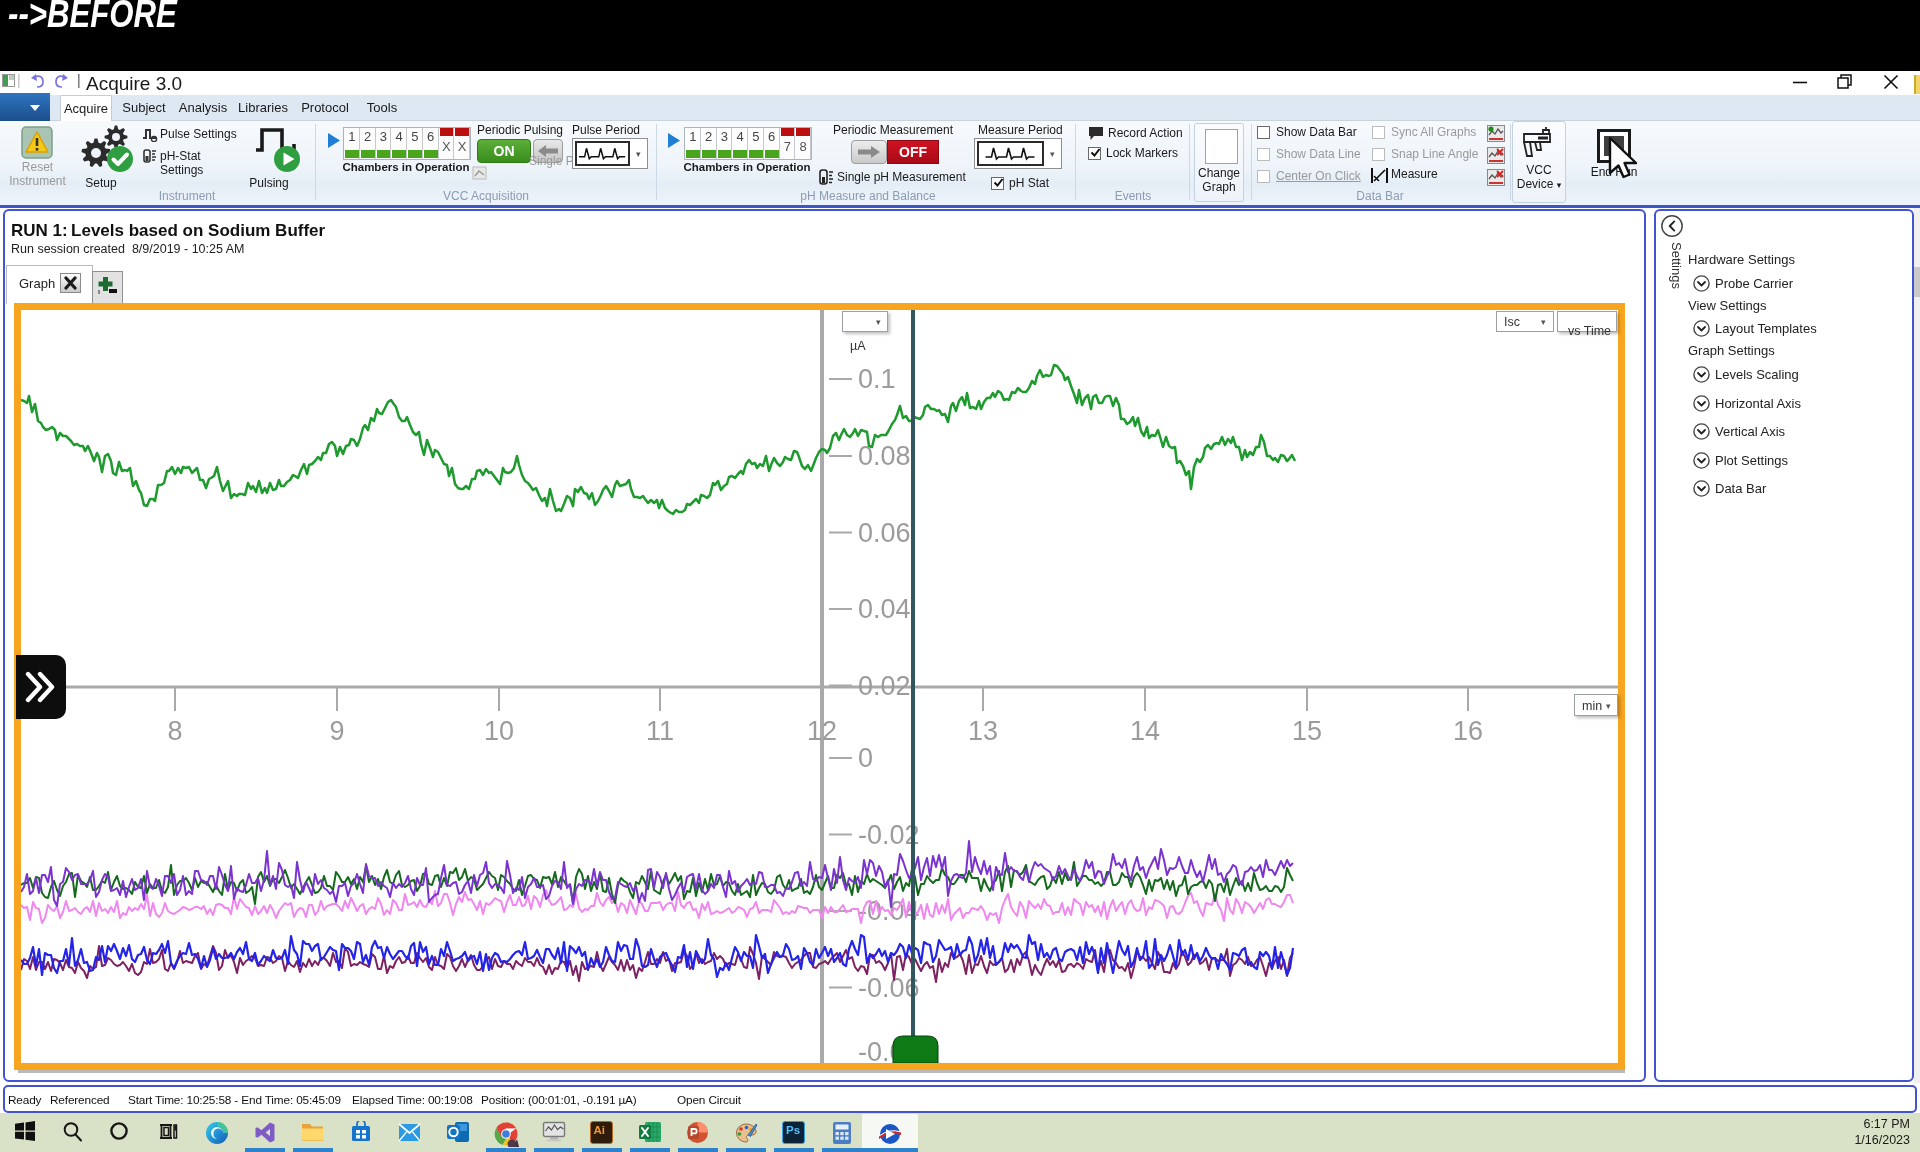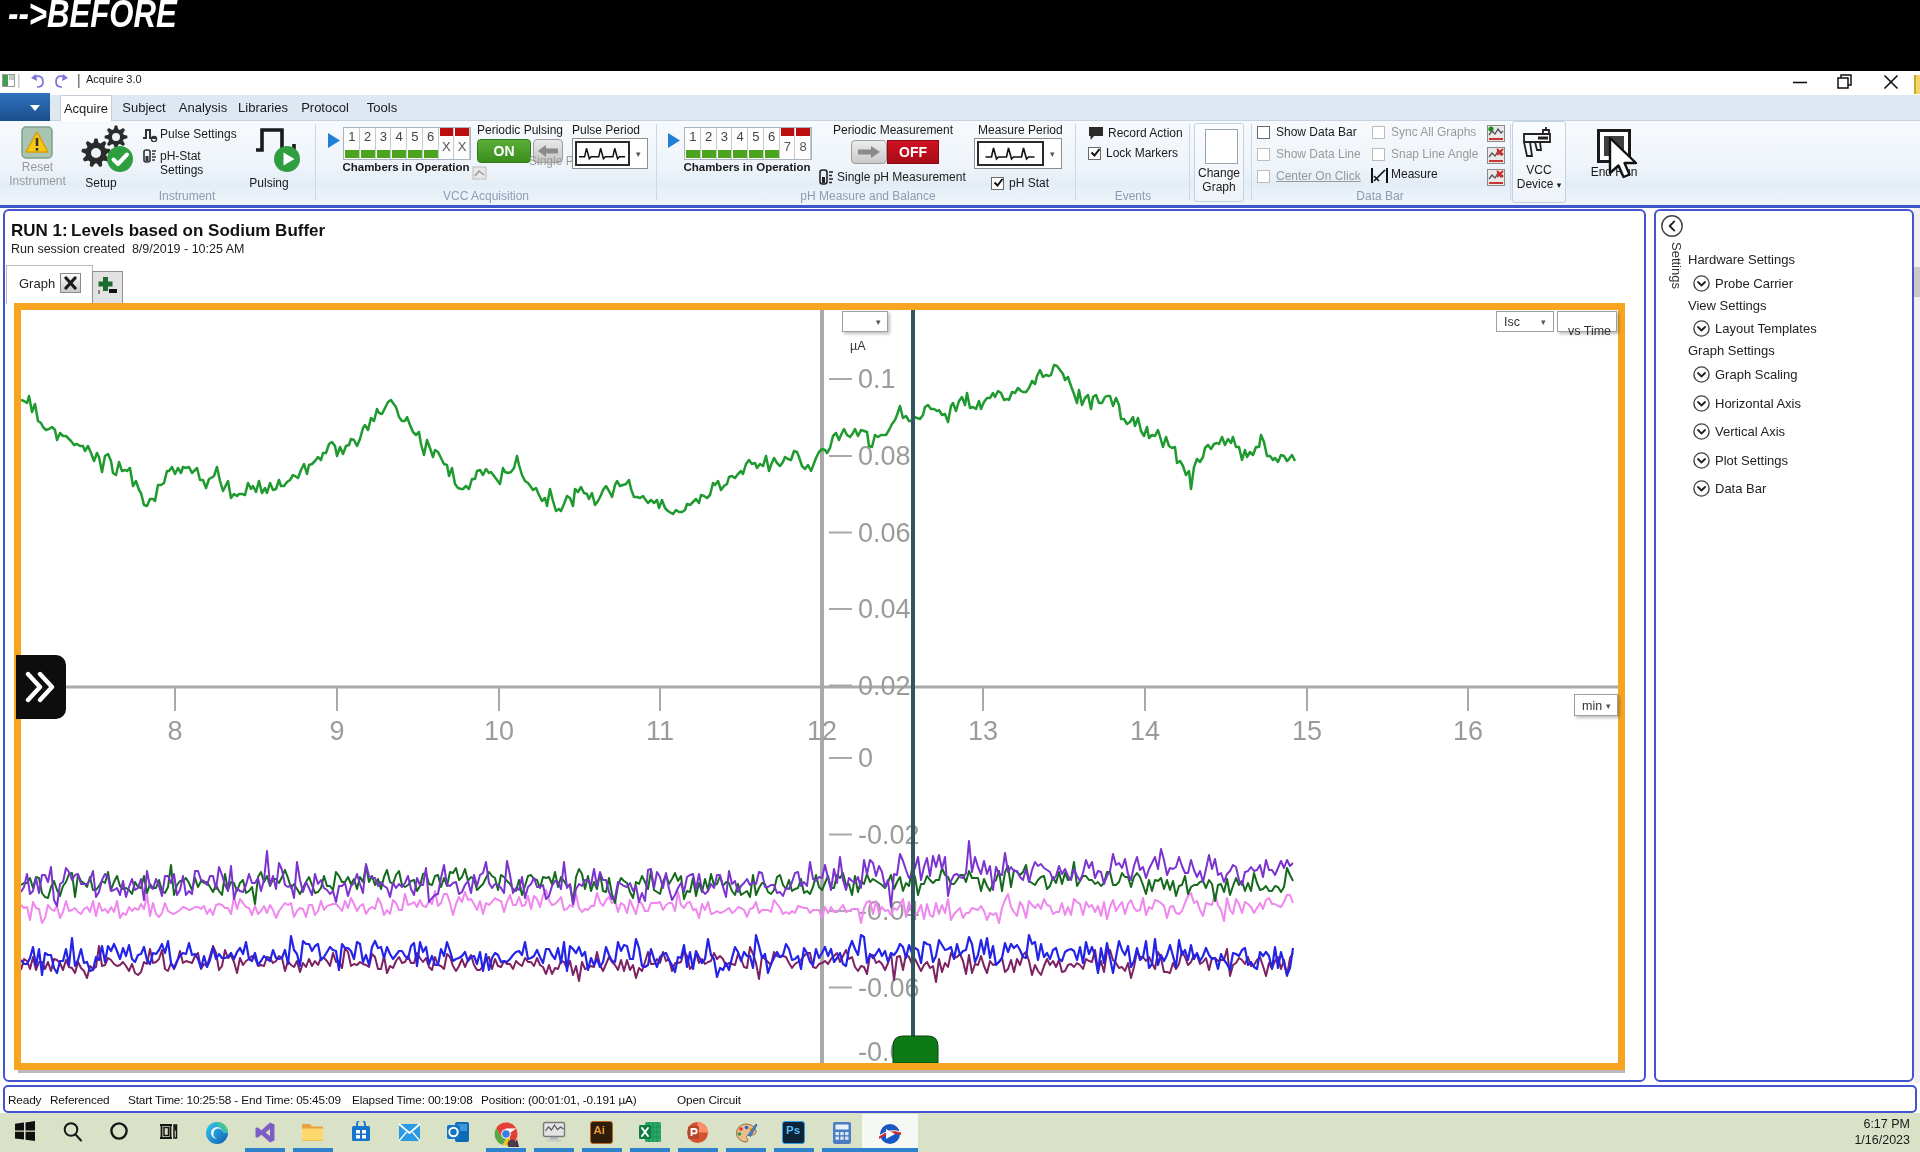--- a/index.html
+++ b/index.html
@@ -5,21 +5,21 @@
 * { margin:0; padding:0; box-sizing:border-box; }
 html,body { width:1920px; height:1152px; overflow:hidden; background:#fff;
   font-family:"Liberation Sans", sans-serif; }
 .abs { position:absolute; }
 #stage { position:relative; width:1920px; height:984px; }
 
 #banner { left:0; top:0; width:1920px; height:71px; background:#000; }
 #before { left:8px; top:-7px; color:#fff; font-size:38px; font-weight:bold; font-style:italic; letter-spacing:0px; transform:scaleX(0.82); transform-origin:left; }
 
 #titlebar { left:0; top:71px; width:1920px; height:24px; background:#fff; }
-#apptitle { left:86px; top:73px; font-size:11px; color:#1a1a1a; }
+#apptitle { left:86px; top:73px; font-size:19px; color:#1a1a1a; }
 
 #tabrow { left:0; top:95px; width:1920px; height:26px; background:#dde8f3; border-bottom:1px solid #c8d3e0;}
 #appbtn { left:0; top:93px; width:50px; height:28px; background:linear-gradient(180deg,#2f74c0,#1b4e8c); }
 .tab { position:absolute; top:95px; height:26px; font-size:13px; color:#1a1a1a; line-height:26px; text-align:center; }
 .tab.sel { background:#fff; border:1px solid #c5ccd6; border-bottom:none; border-radius:2px 2px 0 0; }
 
 #ribbon { left:0; top:121px; width:1920px; height:84px;
   background:linear-gradient(180deg,#f7fafd 0%,#eef4fa 55%,#e4edf6 75%,#eef4fb 100%); }
 .glabel { position:absolute; top:189px; font-size:12px; color:#8c9cb2; text-align:center; }
 .gsep { position:absolute; top:124px; height:76px; width:1px; background:#ccd8e4; }
@@ -410,21 +410,21 @@
     <div class="abs" style="left:1715px;top:276px;font-size:13px;color:#222;white-space:nowrap;">Probe Carrier</div>
     <svg class="abs" style="left:1693px;top:320px;" width="17" height="17" viewBox="0 0 17 17">
         <circle cx="8.5" cy="8.5" r="7.6" fill="none" stroke="#444" stroke-width="1.4"></circle>
         <path d="M5 7 L8.5 10.5 L12 7" fill="none" stroke="#222" stroke-width="1.8" stroke-linecap="round" stroke-linejoin="round"></path>
       </svg>
     <div class="abs" style="left:1715px;top:321px;font-size:13px;color:#222;white-space:nowrap;">Layout Templates</div>
     <svg class="abs" style="left:1693px;top:366px;" width="17" height="17" viewBox="0 0 17 17">
         <circle cx="8.5" cy="8.5" r="7.6" fill="none" stroke="#444" stroke-width="1.4"></circle>
         <path d="M5 7 L8.5 10.5 L12 7" fill="none" stroke="#222" stroke-width="1.8" stroke-linecap="round" stroke-linejoin="round"></path>
       </svg>
-    <div class="abs" style="left:1715px;top:367px;font-size:13px;color:#222;white-space:nowrap;">Graph Scaling</div>
+    <div class="abs" style="left:1715px;top:367px;font-size:13px;color:#222;white-space:nowrap;">Levels Scaling</div>
     <svg class="abs" style="left:1693px;top:394.5px;" width="17" height="17" viewBox="0 0 17 17">
         <circle cx="8.5" cy="8.5" r="7.6" fill="none" stroke="#444" stroke-width="1.4"></circle>
         <path d="M5 7 L8.5 10.5 L12 7" fill="none" stroke="#222" stroke-width="1.8" stroke-linecap="round" stroke-linejoin="round"></path>
       </svg>
     <div class="abs" style="left:1715px;top:395.5px;font-size:13px;color:#222;white-space:nowrap;">Horizontal Axis</div>
     <svg class="abs" style="left:1693px;top:423px;" width="17" height="17" viewBox="0 0 17 17">
         <circle cx="8.5" cy="8.5" r="7.6" fill="none" stroke="#444" stroke-width="1.4"></circle>
         <path d="M5 7 L8.5 10.5 L12 7" fill="none" stroke="#222" stroke-width="1.8" stroke-linecap="round" stroke-linejoin="round"></path>
       </svg>
     <div class="abs" style="left:1715px;top:424px;font-size:13px;color:#222;white-space:nowrap;">Vertical Axis</div>

